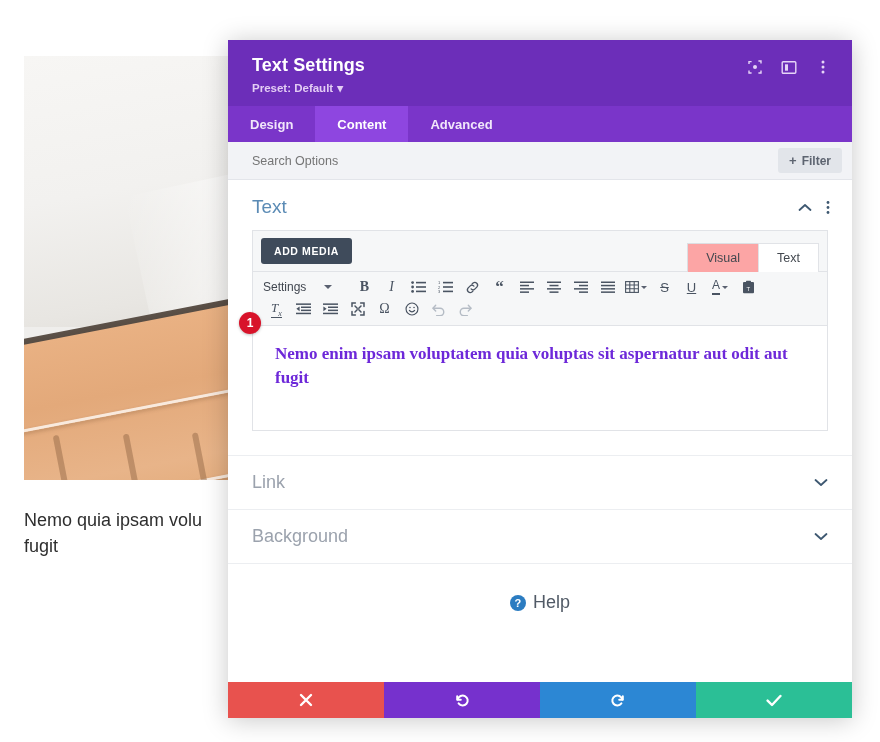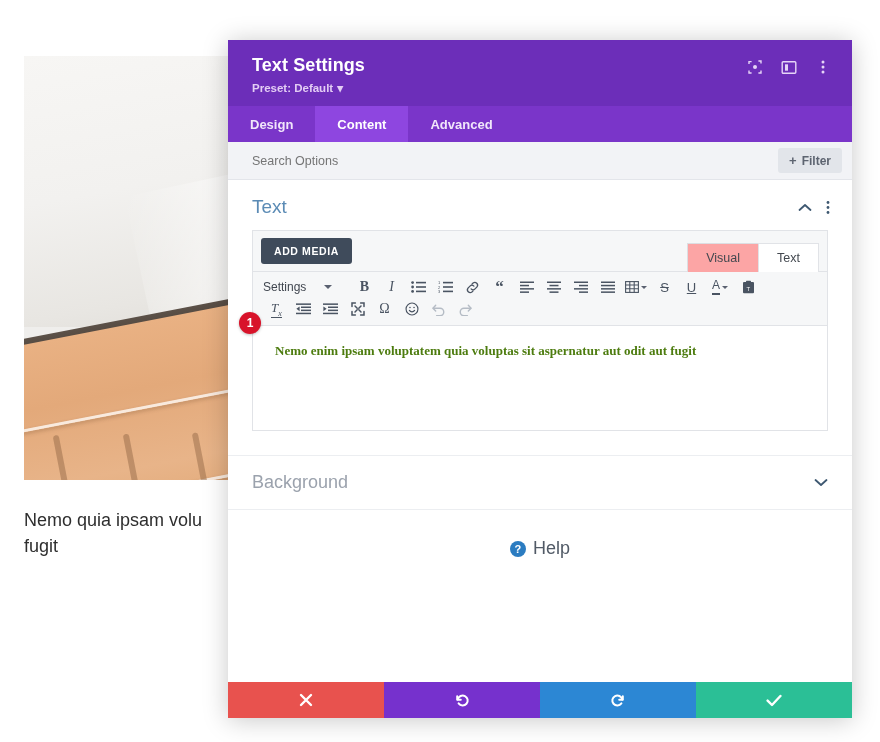--- a/index.html
+++ b/index.html
@@ -325,23 +325,23 @@
 
   .editor-content {
     background: #ffffff;
     min-height: 104px;
     padding: 16px 22px;
     position: relative;
   }
   .editor-text {
     font-family: "Liberation Serif", serif;
     font-weight: bold;
-    font-size: 13px;
+    font-size: 17px;
     line-height: 1.42;
-    color: #4d7c0f;
+    color: #6d28d9;
   }
   .marker-badge {
     position: absolute;
     left: -14px;
     top: -14px;
     width: 22px; height: 22px;
     border-radius: 50%;
     background: #d8132a;
     color: #ffffff;
     font-size: 12px;
@@ -667,20 +667,28 @@
 
         <div class="editor-content">
           <div class="marker-badge">1</div>
           <div class="editor-text">Nemo enim ipsam voluptatem quia voluptas sit aspernatur aut odit aut fugit</div>
         </div>
 
       </div>
     </div>
 
     <div class="collapsed-list">
+      <div class="collapsed-row">
+        <div class="collapsed-title">Link</div>
+        <div class="chev-down">
+          <svg width="14" height="9" viewBox="0 0 14 9" fill="none" stroke="currentColor" stroke-width="1.8" stroke-linecap="round" stroke-linejoin="round">
+              <path d="M1.5 2L7 7l5.5-5"></path>
+            </svg>
+        </div>
+      </div>
       <div class="collapsed-row">
         <div class="collapsed-title">Background</div>
         <div class="chev-down">
           <svg width="14" height="9" viewBox="0 0 14 9" fill="none" stroke="currentColor" stroke-width="1.8" stroke-linecap="round" stroke-linejoin="round">
               <path d="M1.5 2L7 7l5.5-5"></path>
             </svg>
         </div>
       </div>
     </div>
 

